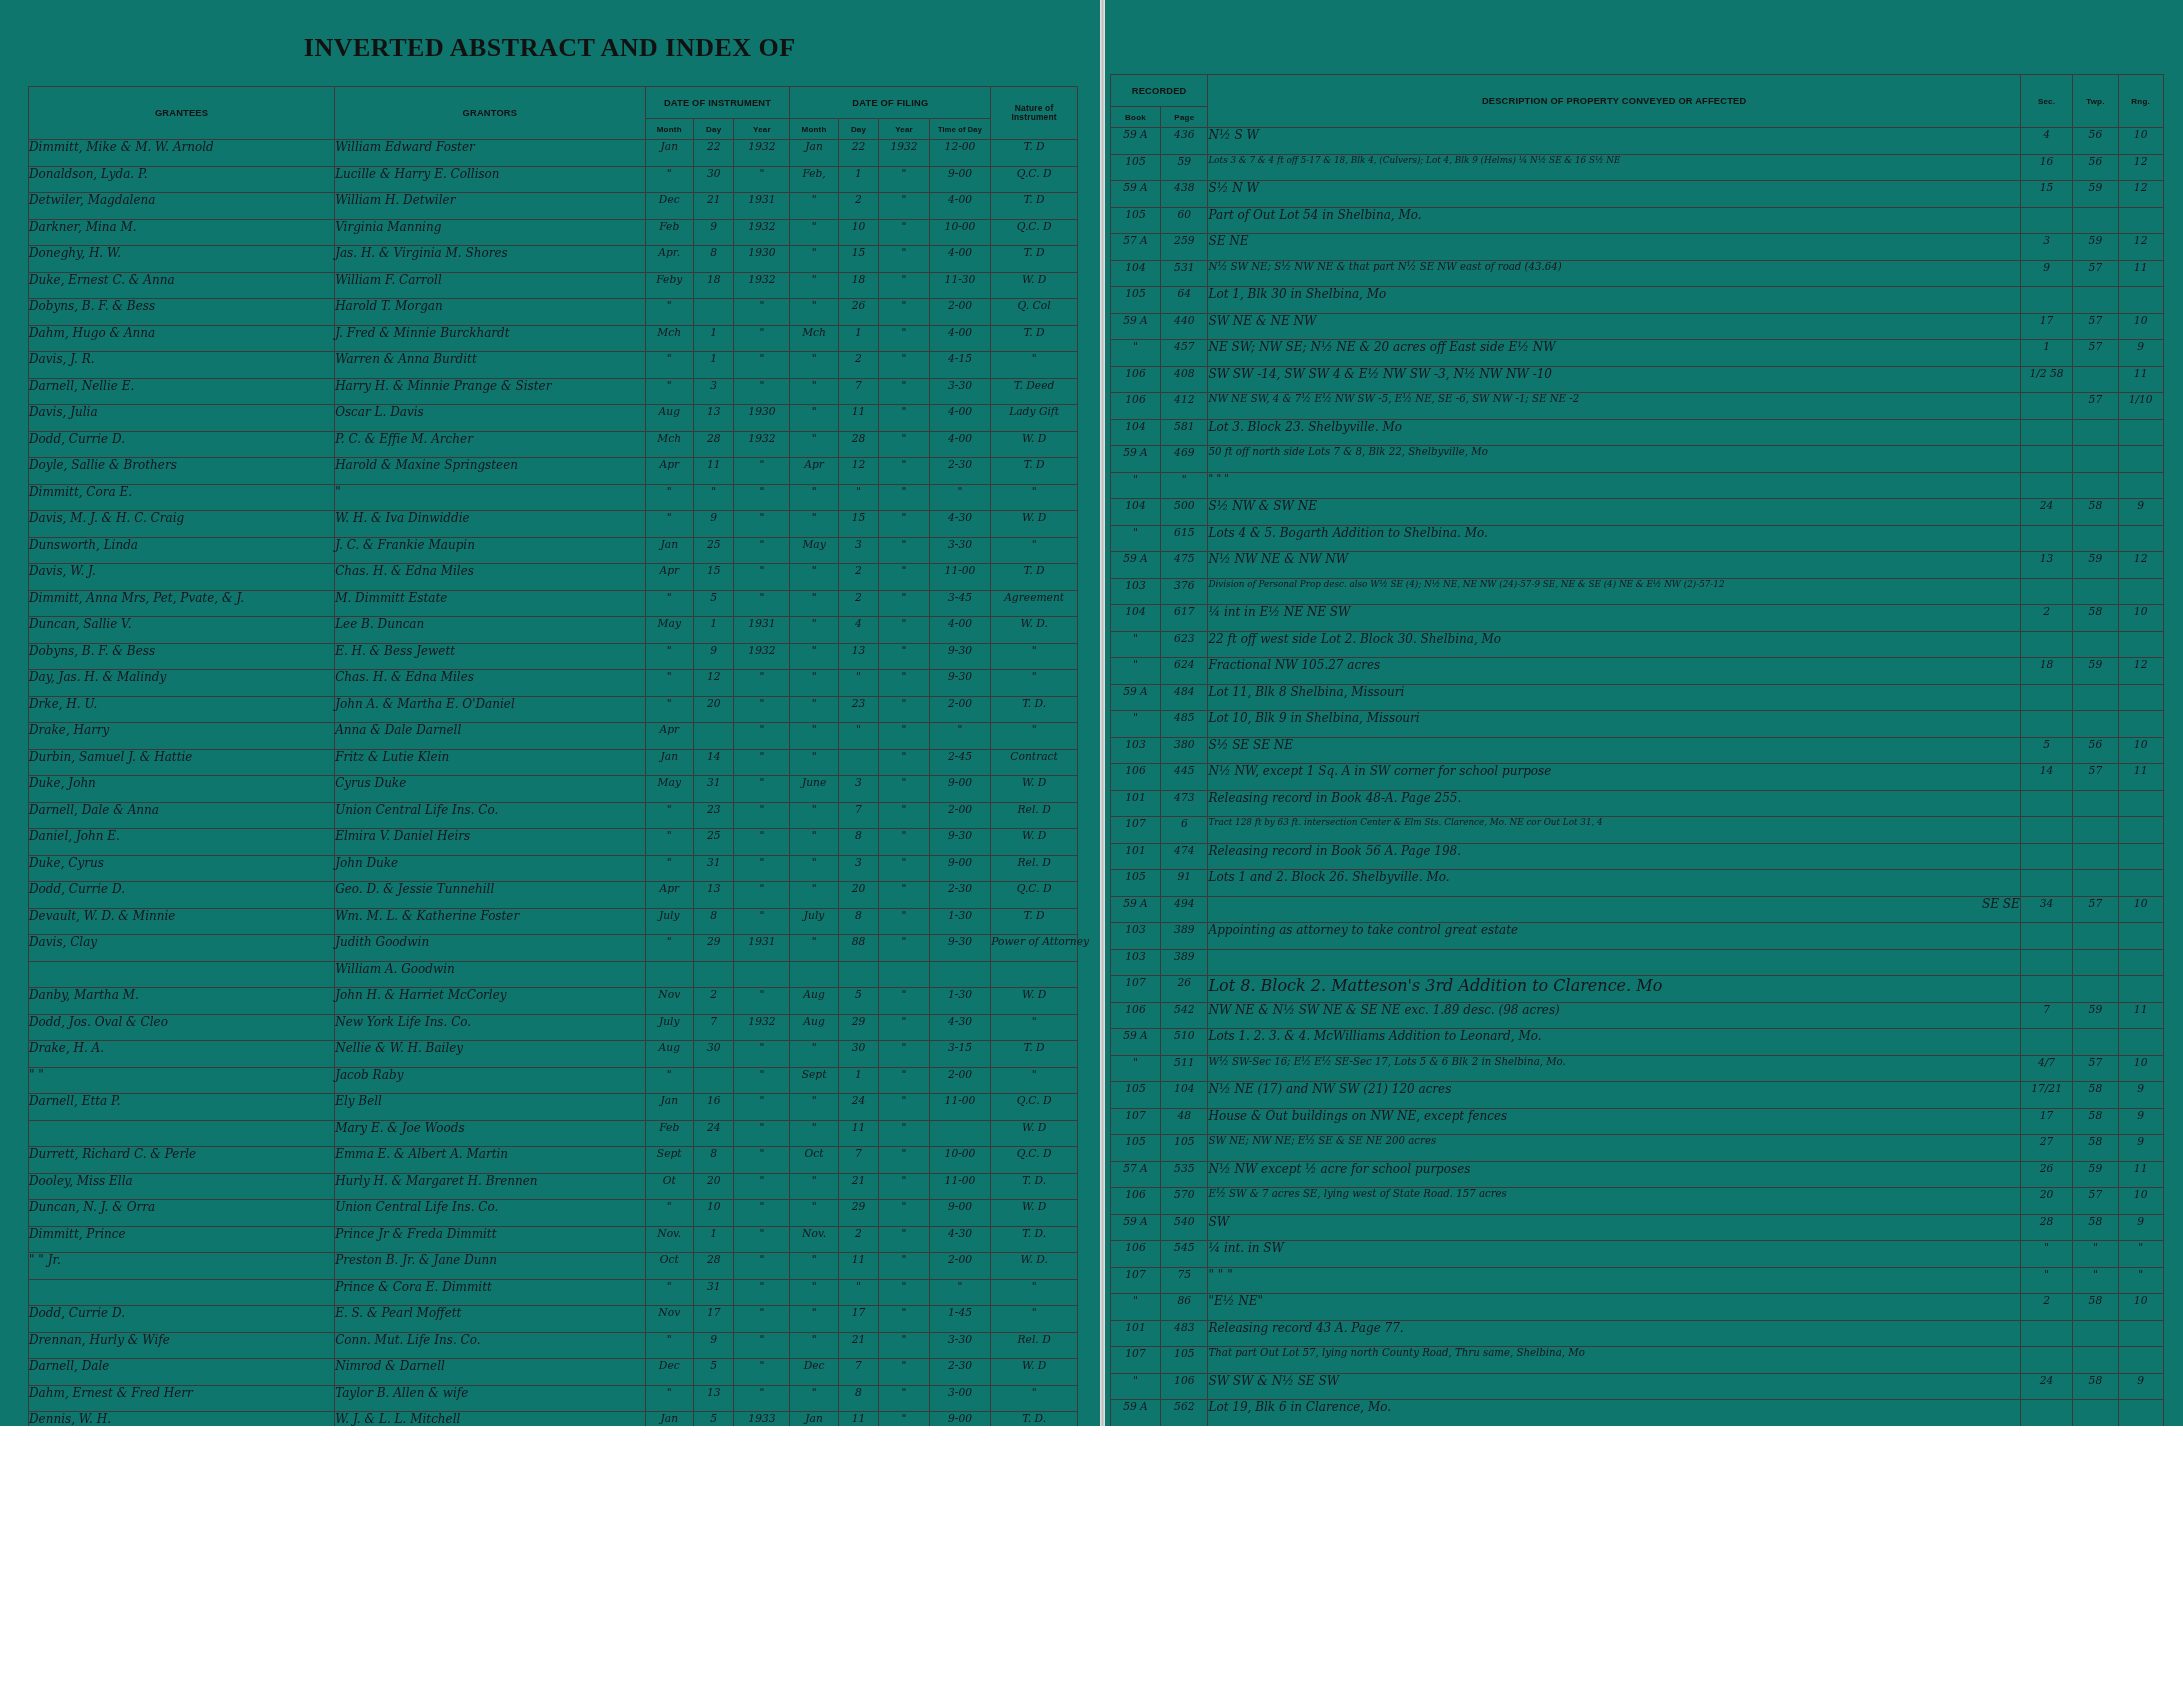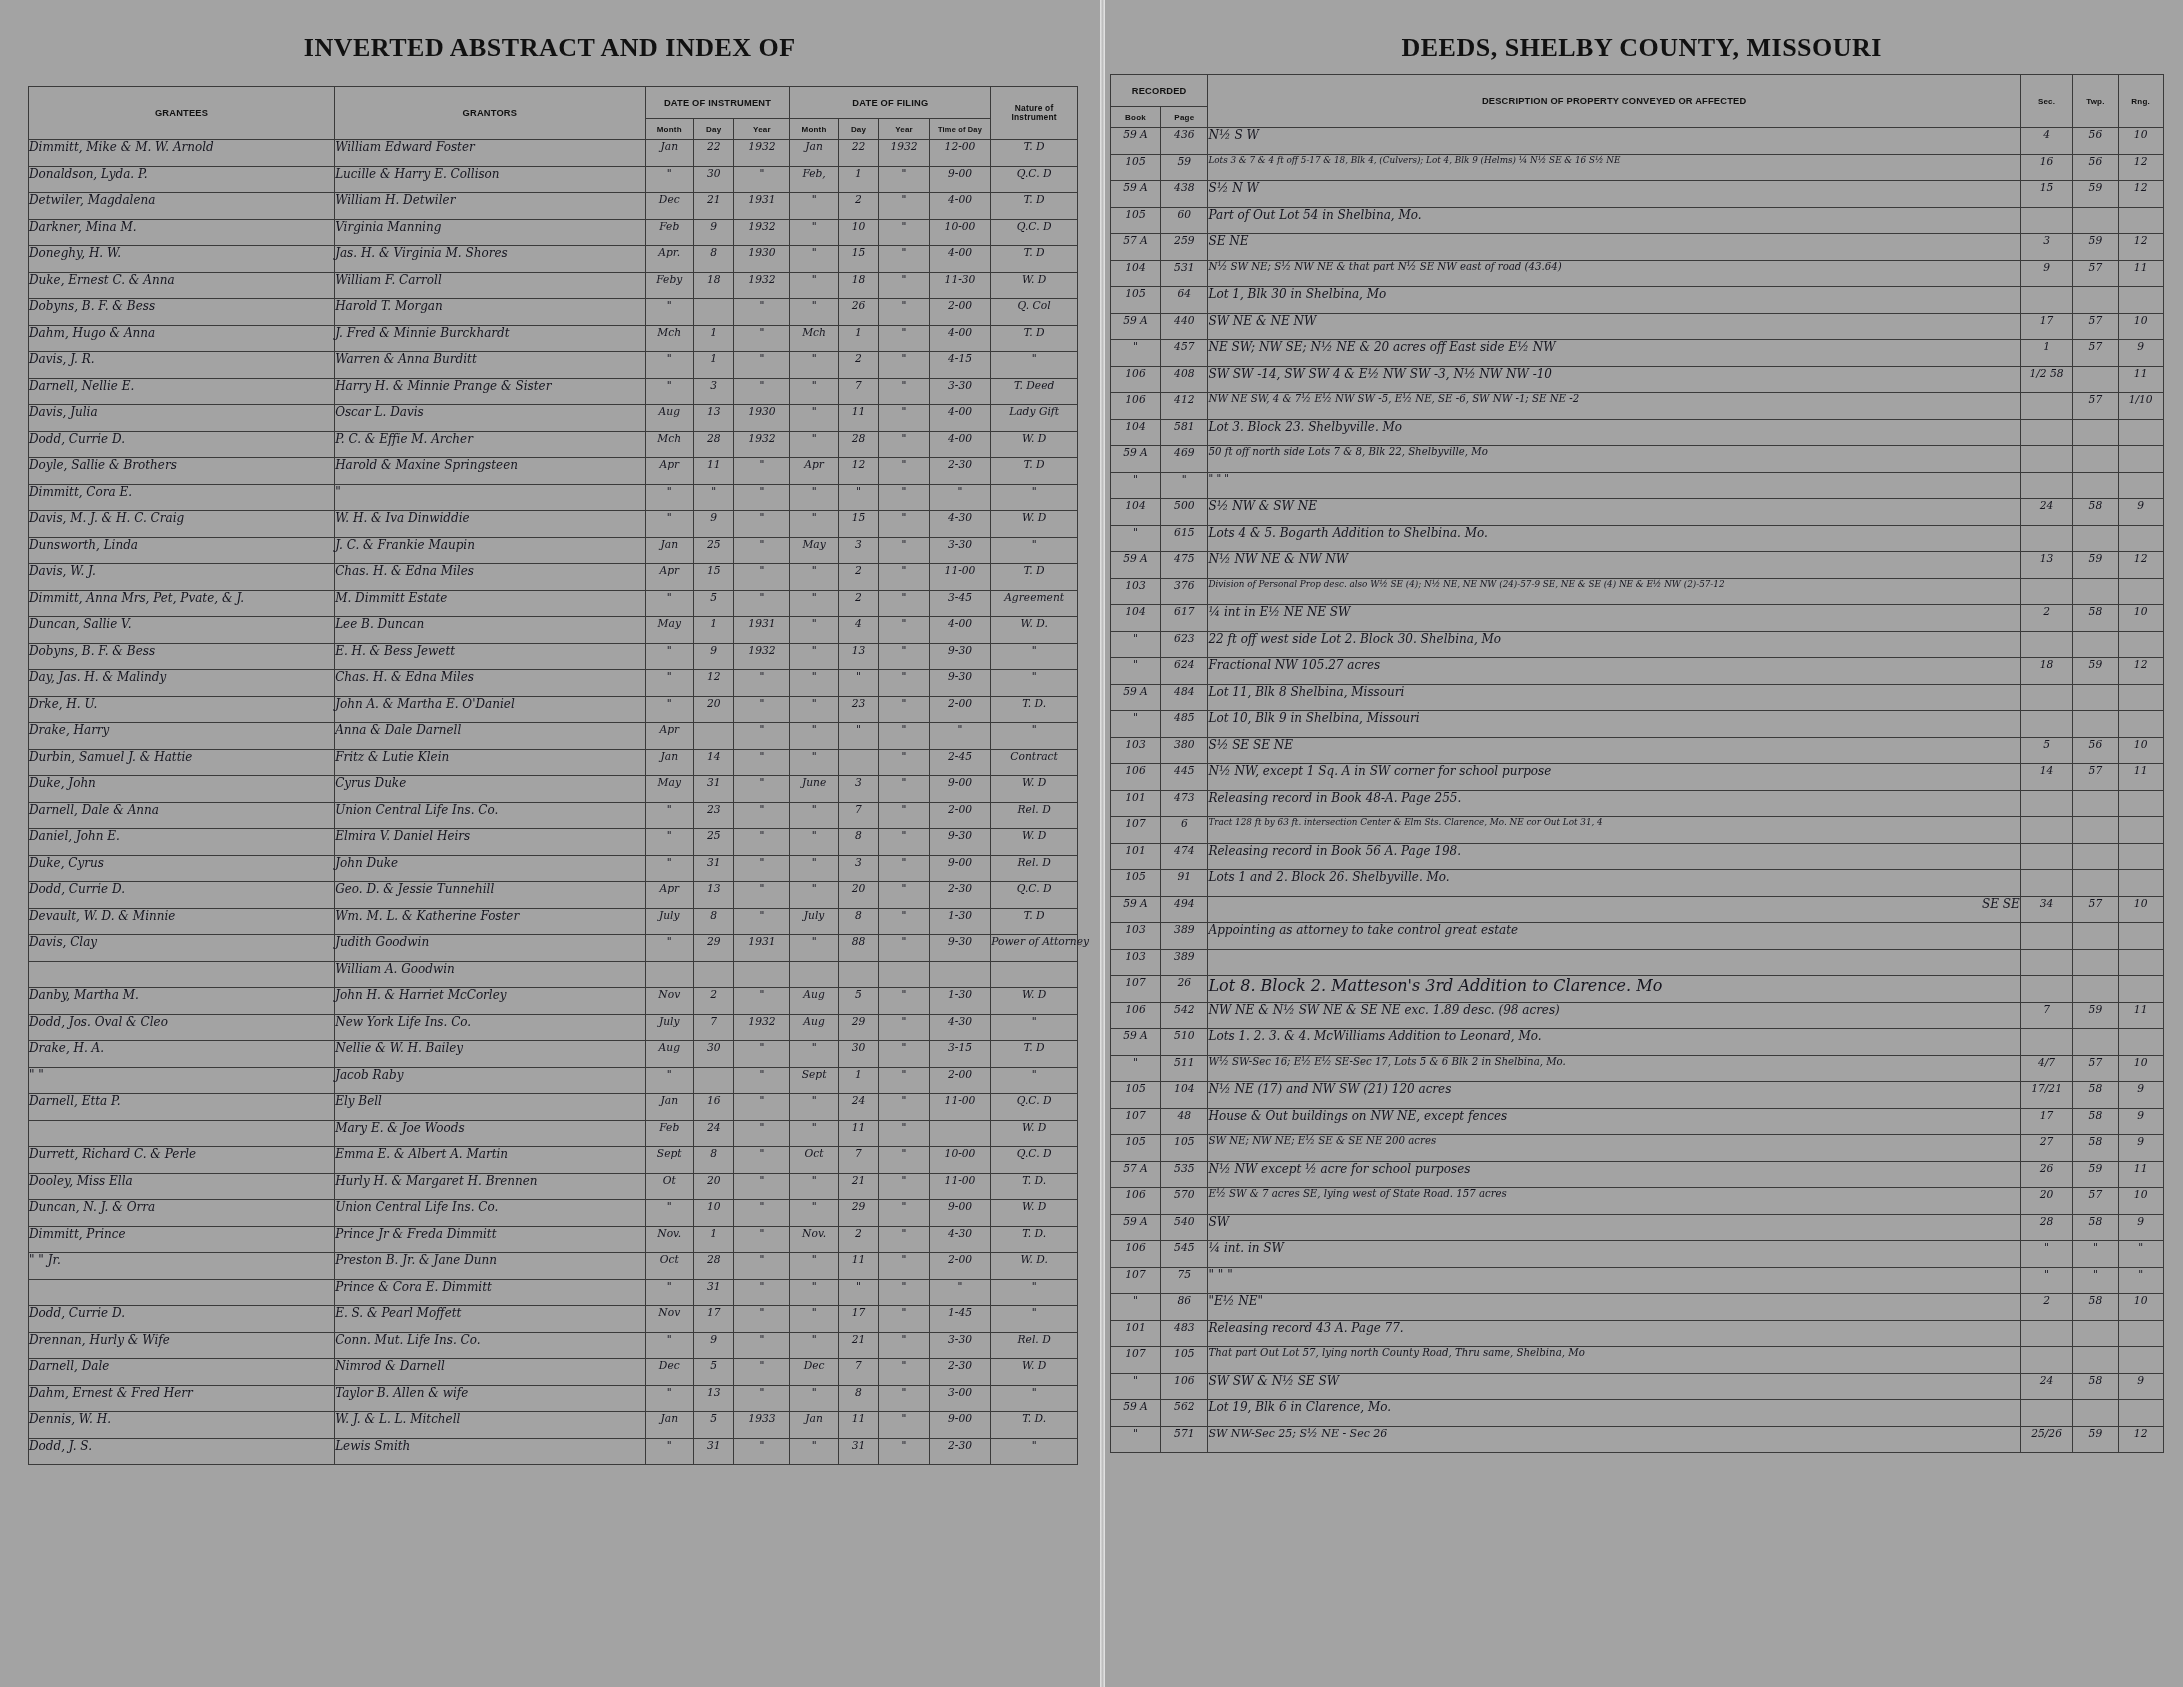--- a/index.html
+++ b/index.html
@@ -1,17 +1,17 @@
 <!DOCTYPE html>
 <html style="font-size:7.4px"><head>
 <meta charset="utf-8">
 <style>
   html,body{margin:0;padding:0;background:#ffffff;}
   body{font-family:"Liberation Serif", serif;color:#111;}
-  .page{position:relative;width:2183px;height:1687px;background:#a3a3a3;}
+  .page{position:relative;width:2183px;height:1426px;background:#0f766e;}
   .book{position:absolute;inset:0;display:flex;}
   .leaf{position:relative;height:100%;box-sizing:border-box;}
   .leaf-left{width:1101px;border-right:1.4px solid #777;}
   .leaf-right{width:1083px;}
   .spine{position:absolute;left:1100px;top:0;width:4.6px;height:100%;background:linear-gradient(to right,#e8e8e8,#bdbdbd,#e8e8e8);}
   .title{text-align:center;font-size:26px;font-weight:700;letter-spacing:0.5px;padding-top:32.5px;font-family:"Liberation Serif",serif;}
   .title-r{text-align:center;font-size:26px;font-weight:700;letter-spacing:0.5px;padding-top:32.5px;}
 
   
   .grid{position:absolute;border-collapse:collapse;table-layout:fixed;}
@@ -676,21 +676,20 @@
               <td class="cellpad hw sm ctr">2-30</td>
               <td class="cellpad hw sm ctr">"</td>
             </tr>
           </tbody>
       </table>
     </div>
 
     <div class="spine"></div>
 
     <div class="leaf leaf-right">
-      <div class="title-r">DEEDS, SHELBY COUNTY, MISSOURI</div>
 
       <table class="grid" id="rightTable">
         <colgroup>
           <col style="width:49px">
           <col style="width:46px">
           <col style="width:790px">
           <col style="width:51px">
           <col style="width:44px">
           <col style="width:44px">
         </colgroup>

